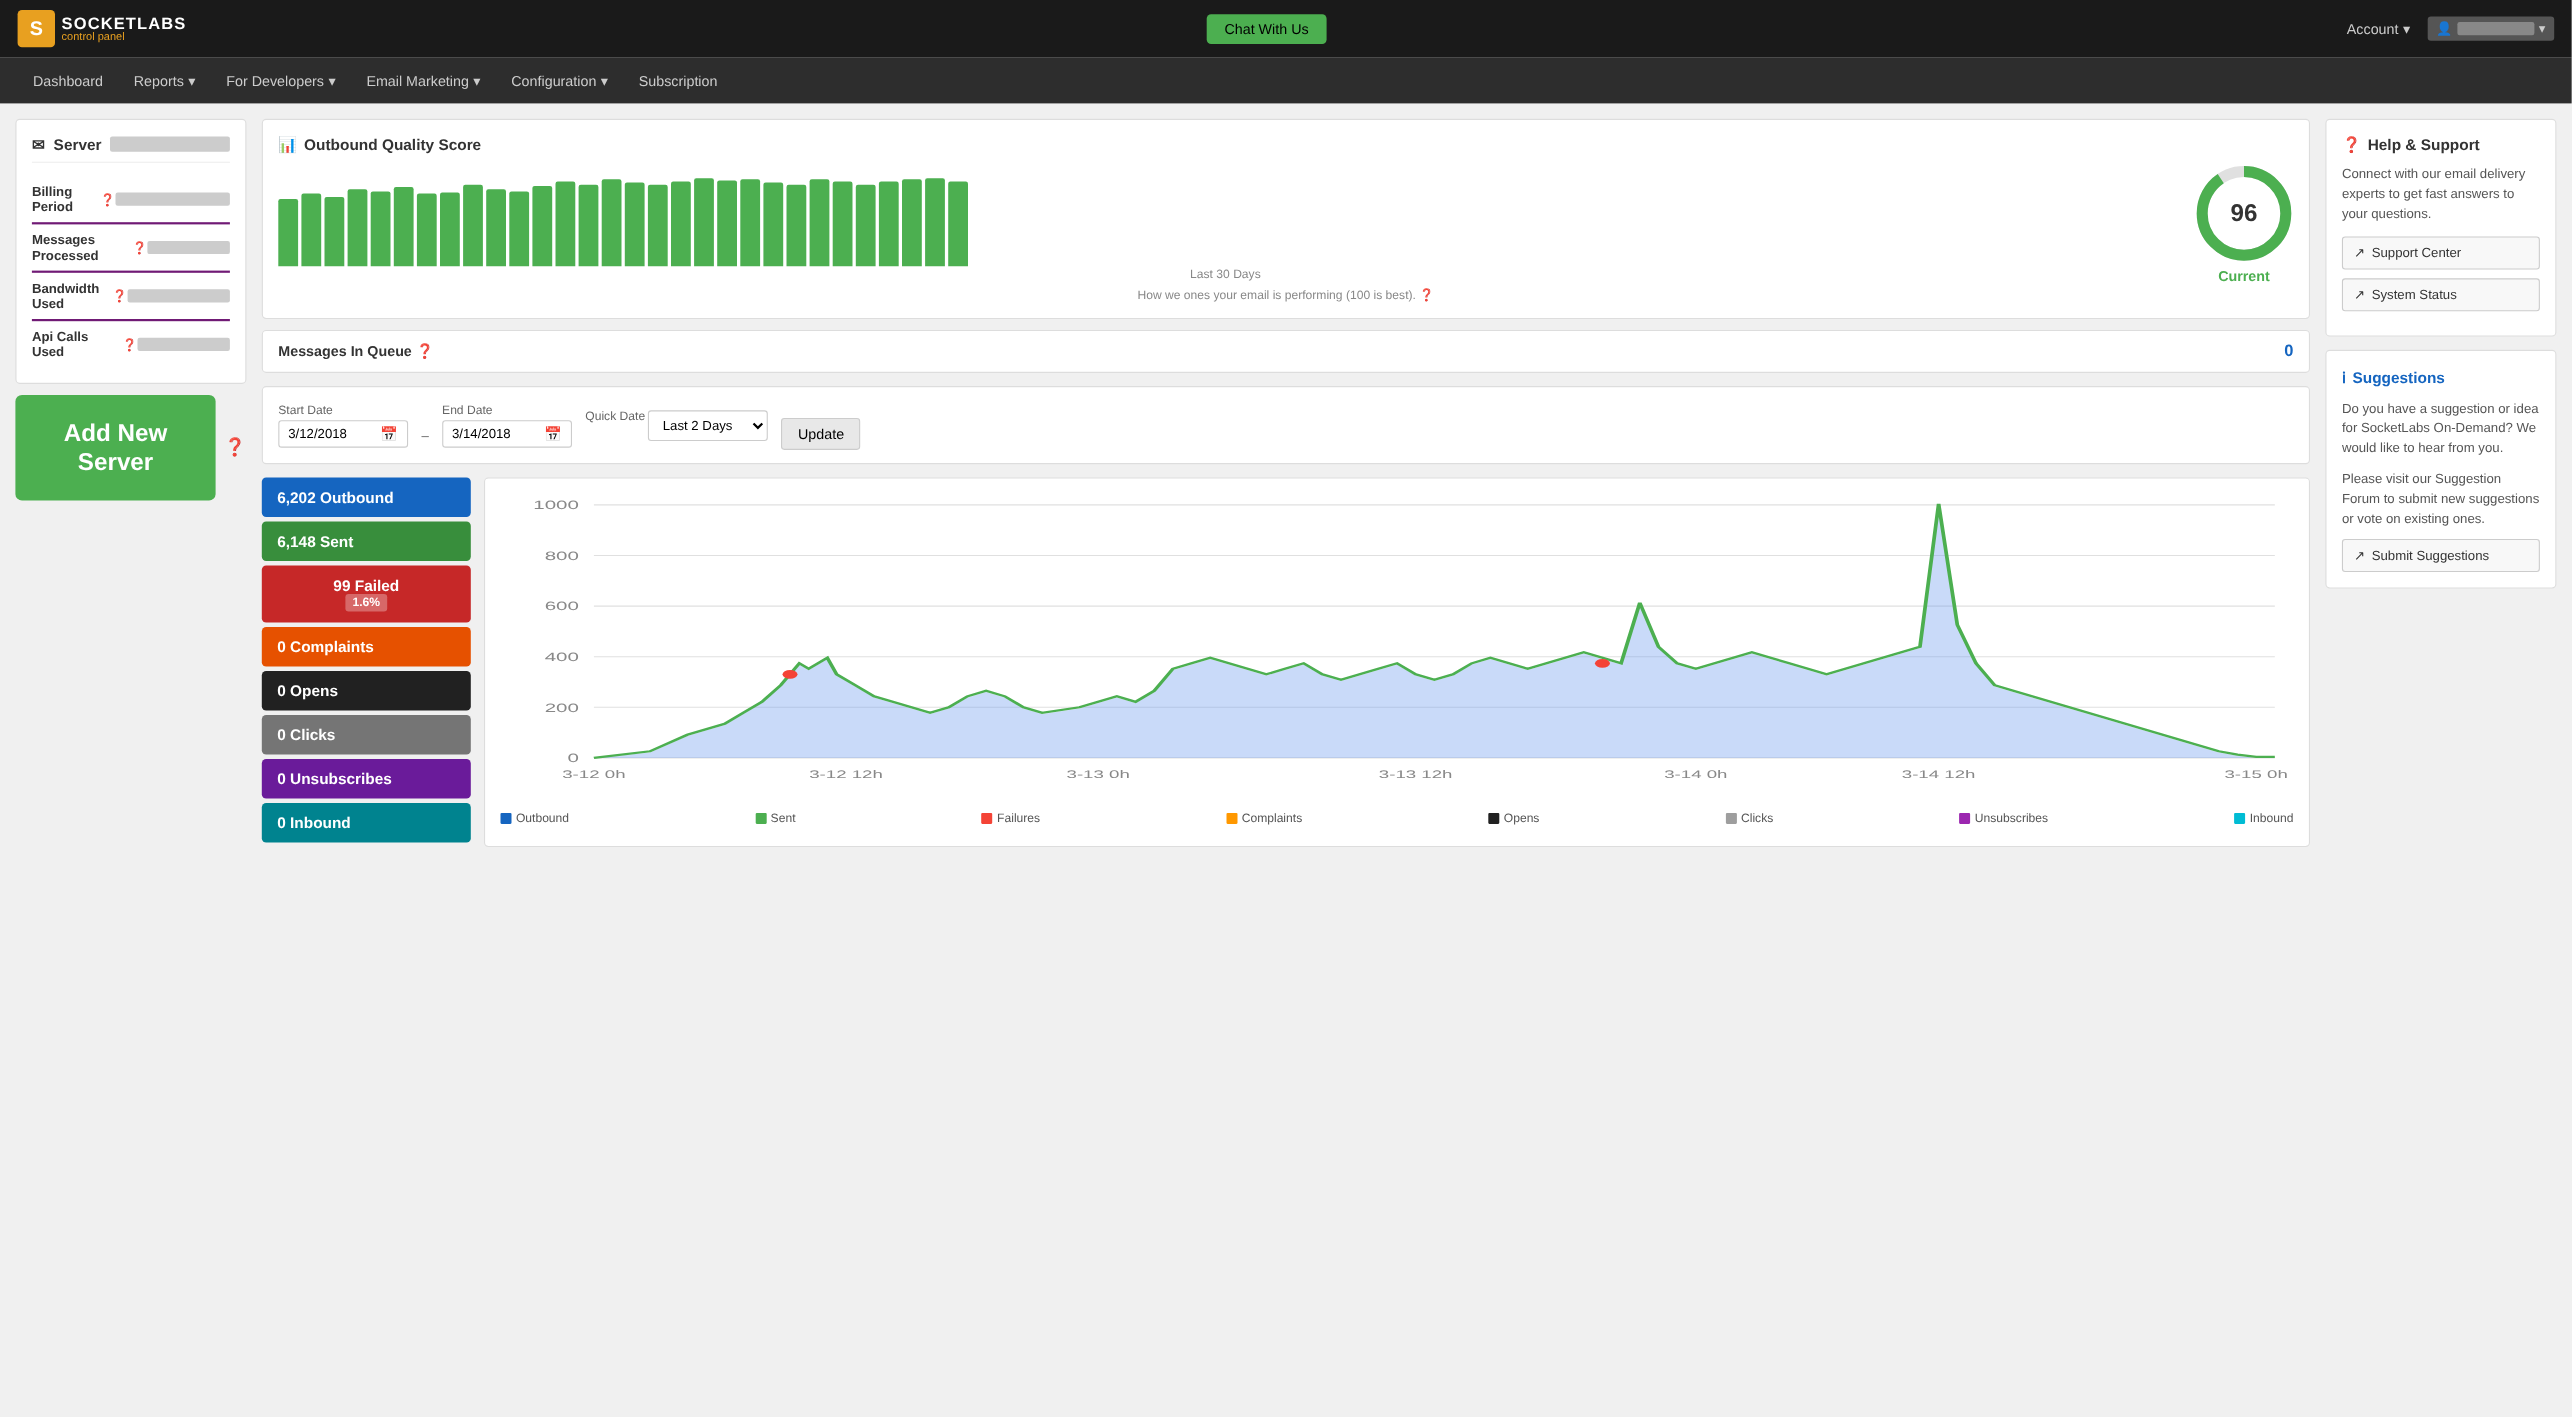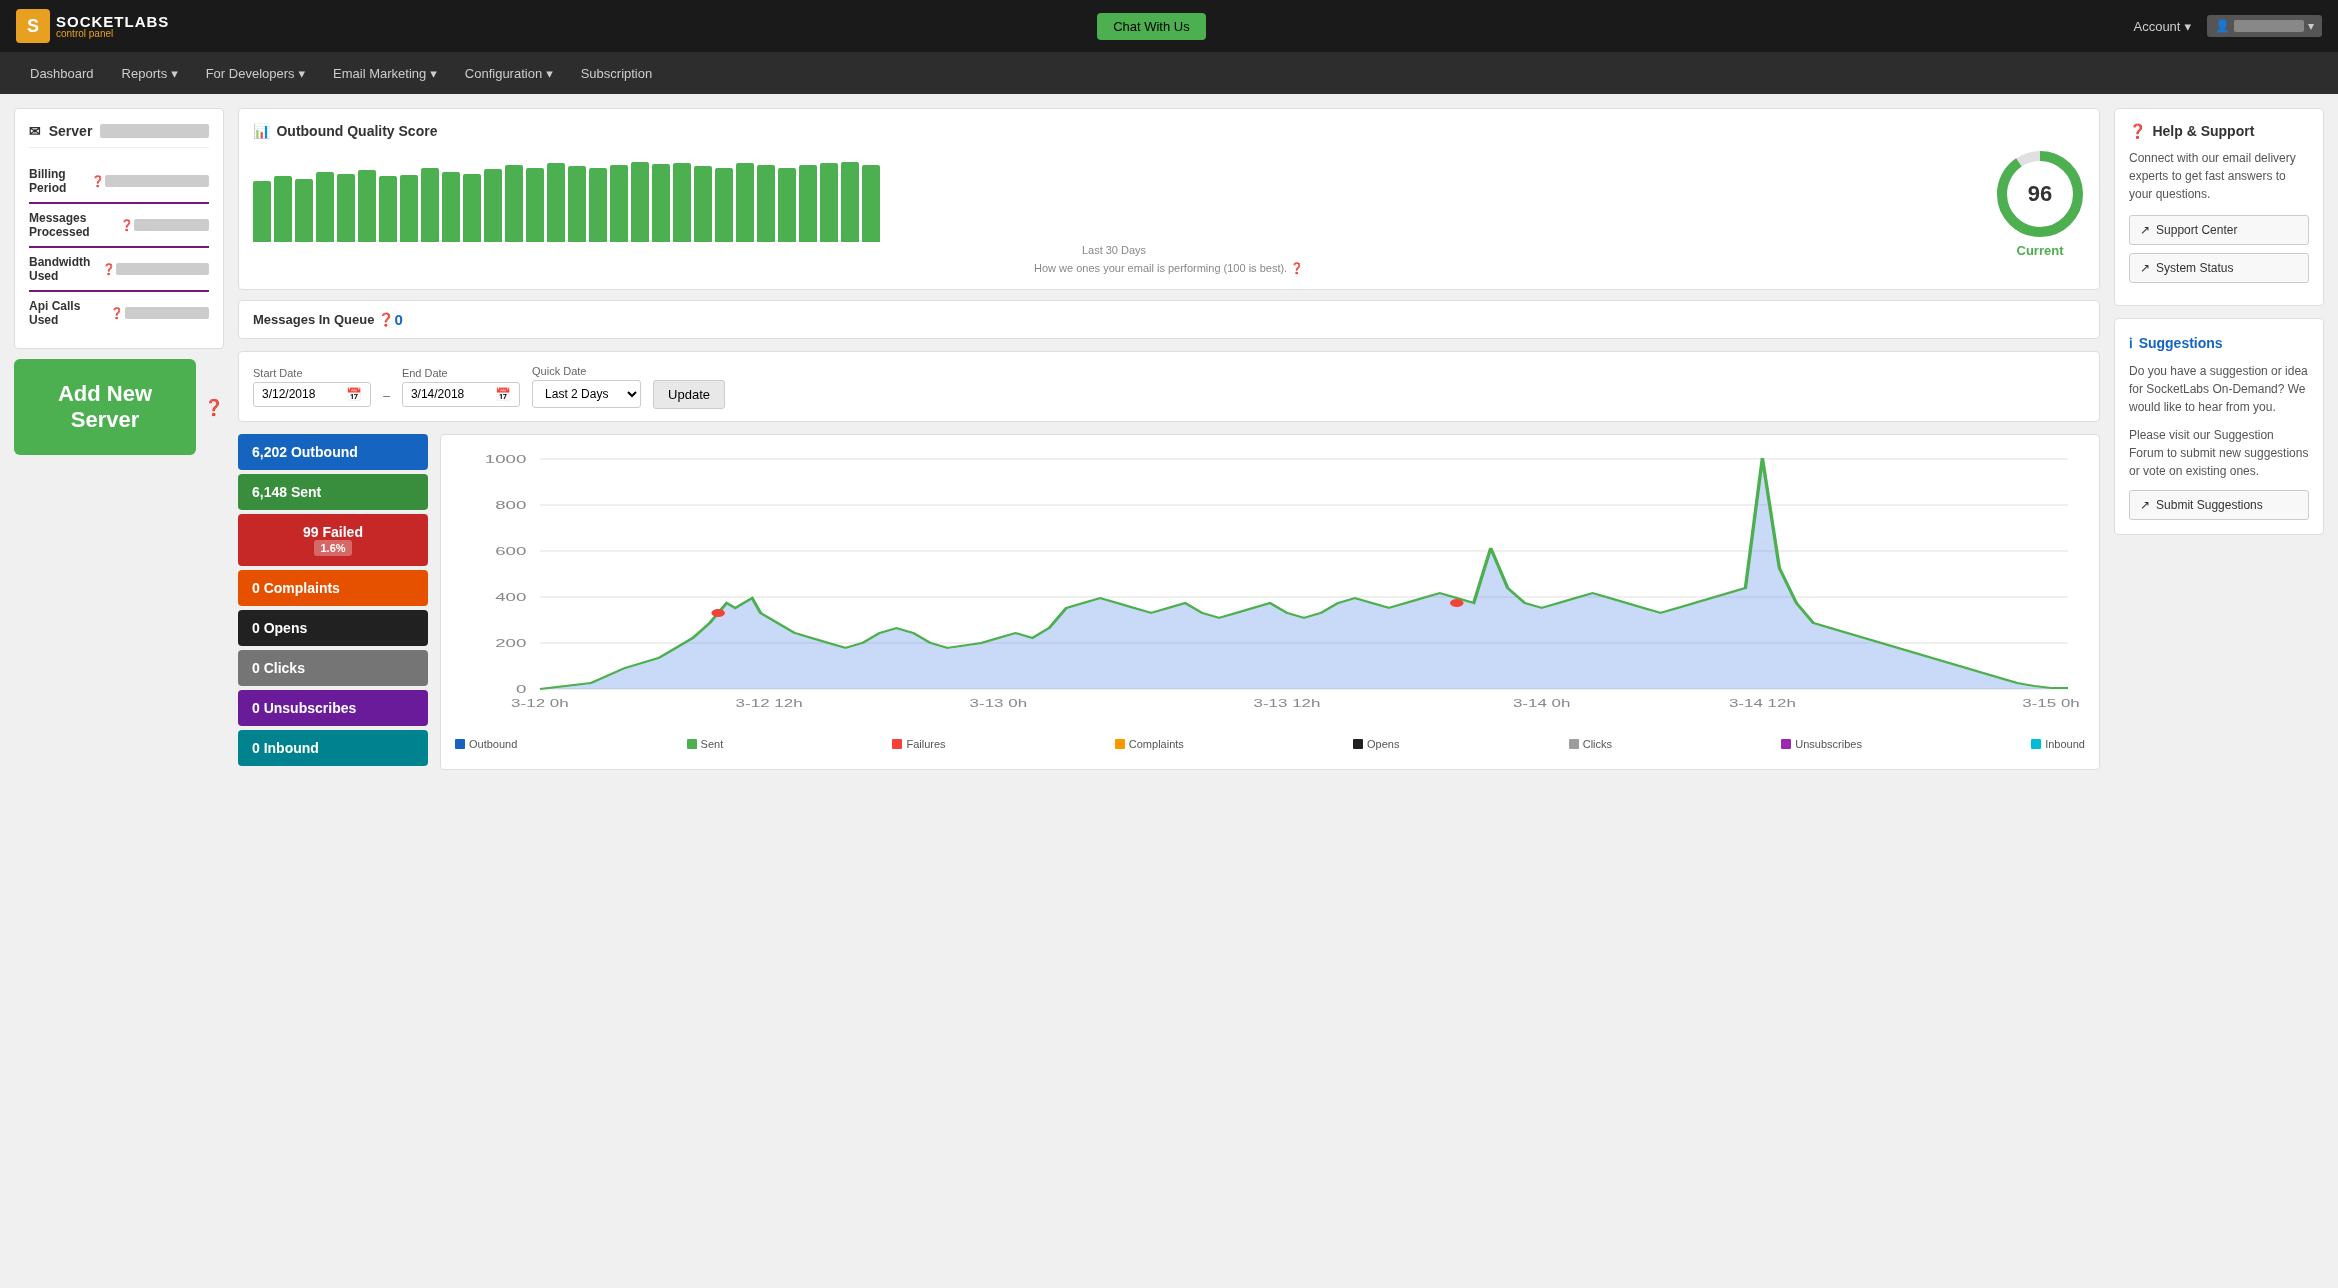--- a/index.html
+++ b/index.html
@@ -60,32 +60,32 @@
     .bar-chart { flex: 1; display: flex; align-items: flex-end; gap: 3px; height: 90px; }
     .bar { background: #4caf50; width: 18px; border-radius: 2px 2px 0 0; }
     .quality-right { display: flex; flex-direction: column; align-items: center; }
     .donut-container { position: relative; width: 90px; height: 90px; }
     .donut-score { position: absolute; top: 50%; left: 50%; transform: translate(-50%, -50%); font-size: 22px; font-weight: bold; color: #333; }
     .donut-label { color: #4caf50; font-weight: bold; font-size: 13px; margin-top: 4px; text-align: right; }
     .quality-footer { color: #888; font-size: 11px; margin-top: 4px; text-align: center; }
     .last30 { text-align: center; font-size: 11px; color: #888; margin-top: 2px; }
 
     
-    .queue-card { background: white; border: 1px solid #ddd; border-radius: 4px; padding: 10px 14px; display: flex; align-items: center; }
+    .queue-card { background: white; border: 1px solid #ddd; border-radius: 4px; padding: 10px 14px; display: flex; align-items: center; justify-content: space-between; }
     .queue-label { font-weight: bold; font-size: 13px; display: flex; align-items: center; gap: 4px; }
     .queue-value { color: #1565c0; font-size: 15px; font-weight: bold; }
 
     
     .date-controls { background: white; border: 1px solid #ddd; border-radius: 4px; padding: 12px 14px; display: flex; align-items: center; gap: 12px; flex-wrap: wrap; }
     .date-group { display: flex; flex-direction: column; gap: 3px; }
     .date-label { font-size: 11px; color: #666; }
     .date-input-wrap { display: flex; align-items: center; gap: 4px; border: 1px solid #ccc; border-radius: 3px; padding: 4px 8px; background: white; }
     .date-input-wrap input { border: none; outline: none; font-size: 12px; width: 80px; }
     .date-sep { font-size: 12px; color: #666; margin-top: 18px; }
-    .quick-date-group { display: flex; flex-direction: column; gap: 3px; }
+    .quick-date-group { display: flex; flex-direction: row; gap: 3px; }
     .quick-select { border: 1px solid #ccc; border-radius: 3px; padding: 5px 8px; font-size: 12px; background: white; cursor: pointer; }
     .update-btn { background: #e8e8e8; border: 1px solid #ccc; border-radius: 3px; padding: 6px 14px; font-size: 13px; cursor: pointer; margin-top: 16px; }
 
     
     .chart-card { background: white; border: 1px solid #ddd; border-radius: 4px; padding: 14px; }
     .chart-svg { width: 100%; height: 280px; }
 
     
     .legend { display: flex; gap: 10px; flex-wrap: wrap; margin-top: 6px; justify-content: space-between; }
     .legend-item { display: flex; align-items: center; gap: 4px; font-size: 11px; color: #555; }

